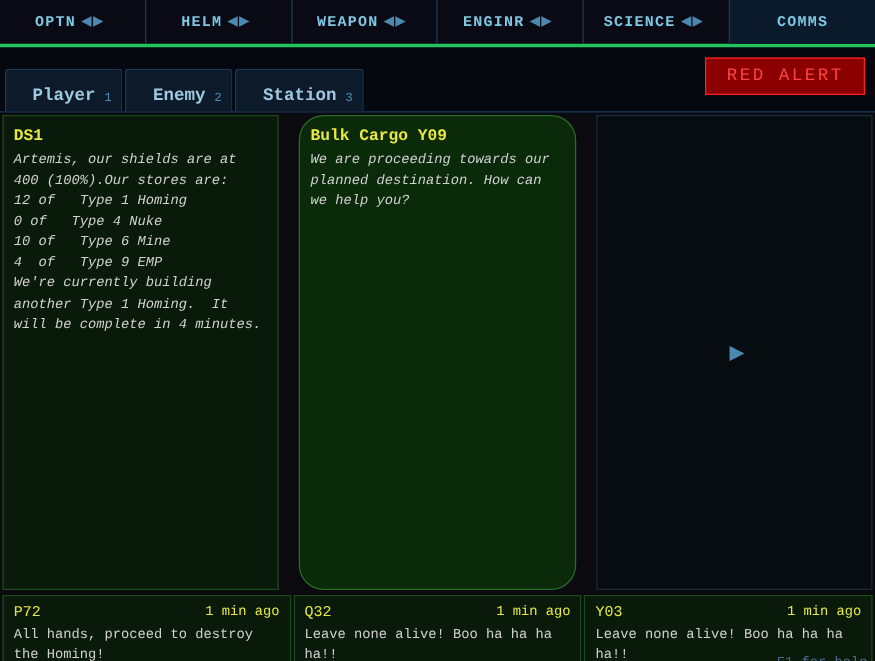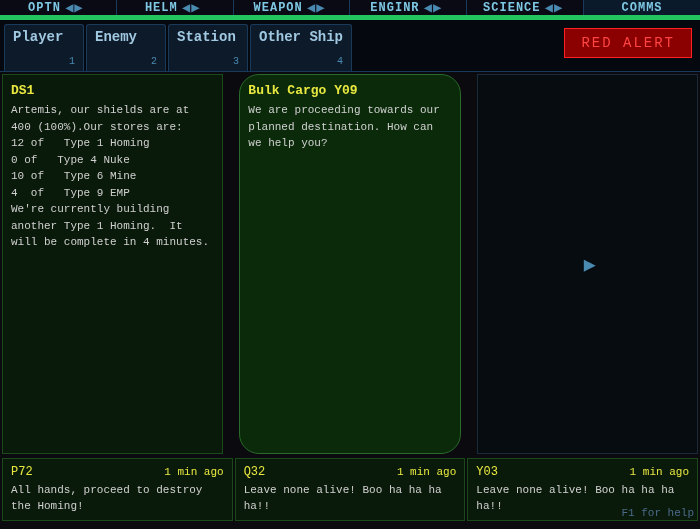--- a/index.html
+++ b/index.html
@@ -9,23 +9,23 @@
       background: #0a0a0f;
       font-family: 'Courier New', monospace;
       overflow: hidden;
       position: relative;
     }
 
     
     .top-nav {
       display: flex;
       align-items: center;
-      height: 20px;
+      height: 38px;
       background: #0a0a14;
-      border-bottom: 5px solid #22c55e;
+      border-bottom: 3px solid #22c55e;
     }
     .nav-item {
       flex: 1;
       display: flex;
       align-items: center;
       justify-content: center;
       height: 100%;
       position: relative;
       cursor: pointer;
       color: #7ec8e3;
@@ -53,24 +53,24 @@
       height: 52px;
       background: #060810;
       padding: 0 4px;
       border-bottom: 1px solid #1a3a5c;
       position: relative;
     }
     .tab {
       display: flex;
       flex-direction: column;
       align-items: flex-start;
-      justify-content: flex-start;
+      justify-content: flex-end;
       min-width: 80px;
-      height: 47px;
-      padding: 4px 8px;
+      height: 34px;
+      padding: 4px 21px;
       background: #0d1a2a;
       border: 1px solid #1a3a5c;
       border-bottom: none;
       margin-right: 2px;
       cursor: pointer;
       position: relative;
       border-radius: 3px 3px 0 0;
     }
     .tab-label {
       color: #a0c8e0;
@@ -125,20 +125,21 @@
     .panel-id {
       color: #e8e840;
       font-size: 13px;
       font-weight: bold;
       margin-bottom: 4px;
     }
     .panel-text {
       color: #d0d0d0;
       font-size: 11px;
       line-height: 1.5;
+      font-style: italic;
     }
     .msg-card {
       background: #0a1a0a;
       border: 1px solid #1a4a1a;
       padding: 6px 8px;
     }
     .msg-card-header {
       display: flex;
       justify-content: space-between;
       align-items: center;
@@ -242,24 +243,20 @@
     <span class="tab-number">1</span>
   </div>
   <div class="tab">
     <span class="tab-label">Enemy</span>
     <span class="tab-number">2</span>
   </div>
   <div class="tab">
     <span class="tab-label">Station</span>
     <span class="tab-number">3</span>
   </div>
-  <div class="tab">
-    <span class="tab-label">Other Ship</span>
-    <span class="tab-number">4</span>
-  </div>
 
   <div class="red-alert">
     <span>RED ALERT</span>
   </div>
 </div>
 
 <div class="content-area">
   <div class="panels-top">
 
     <div class="message-panel large">

